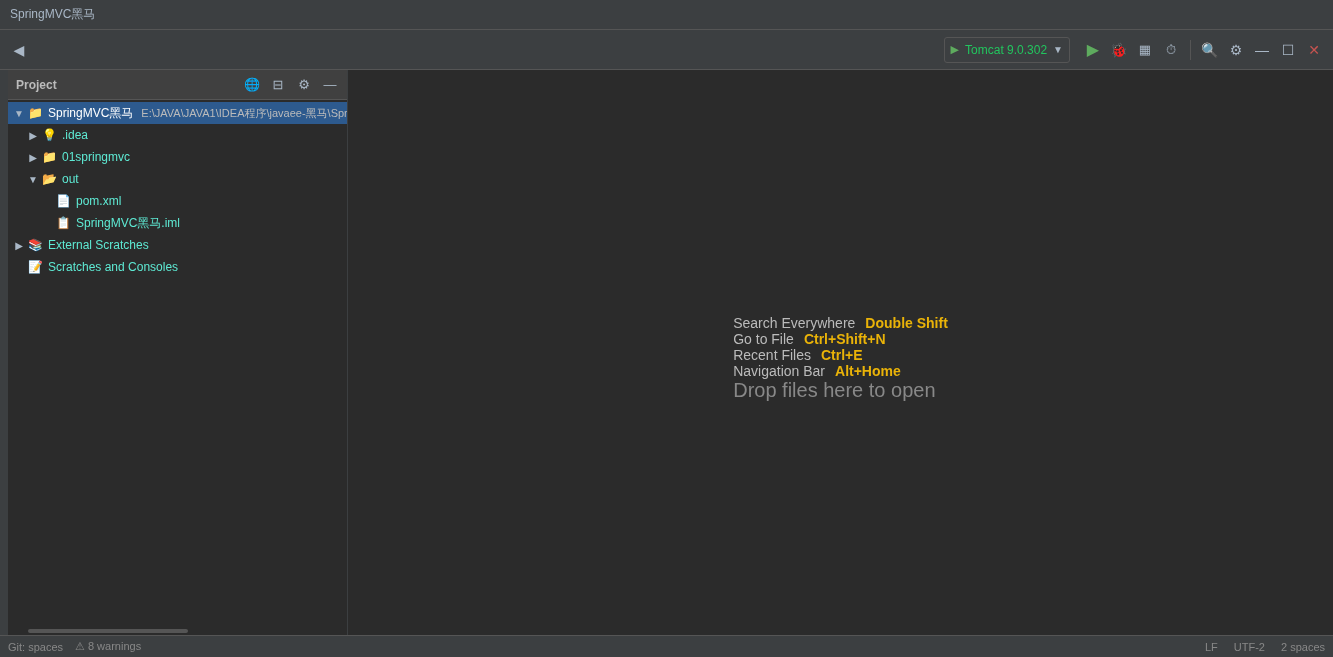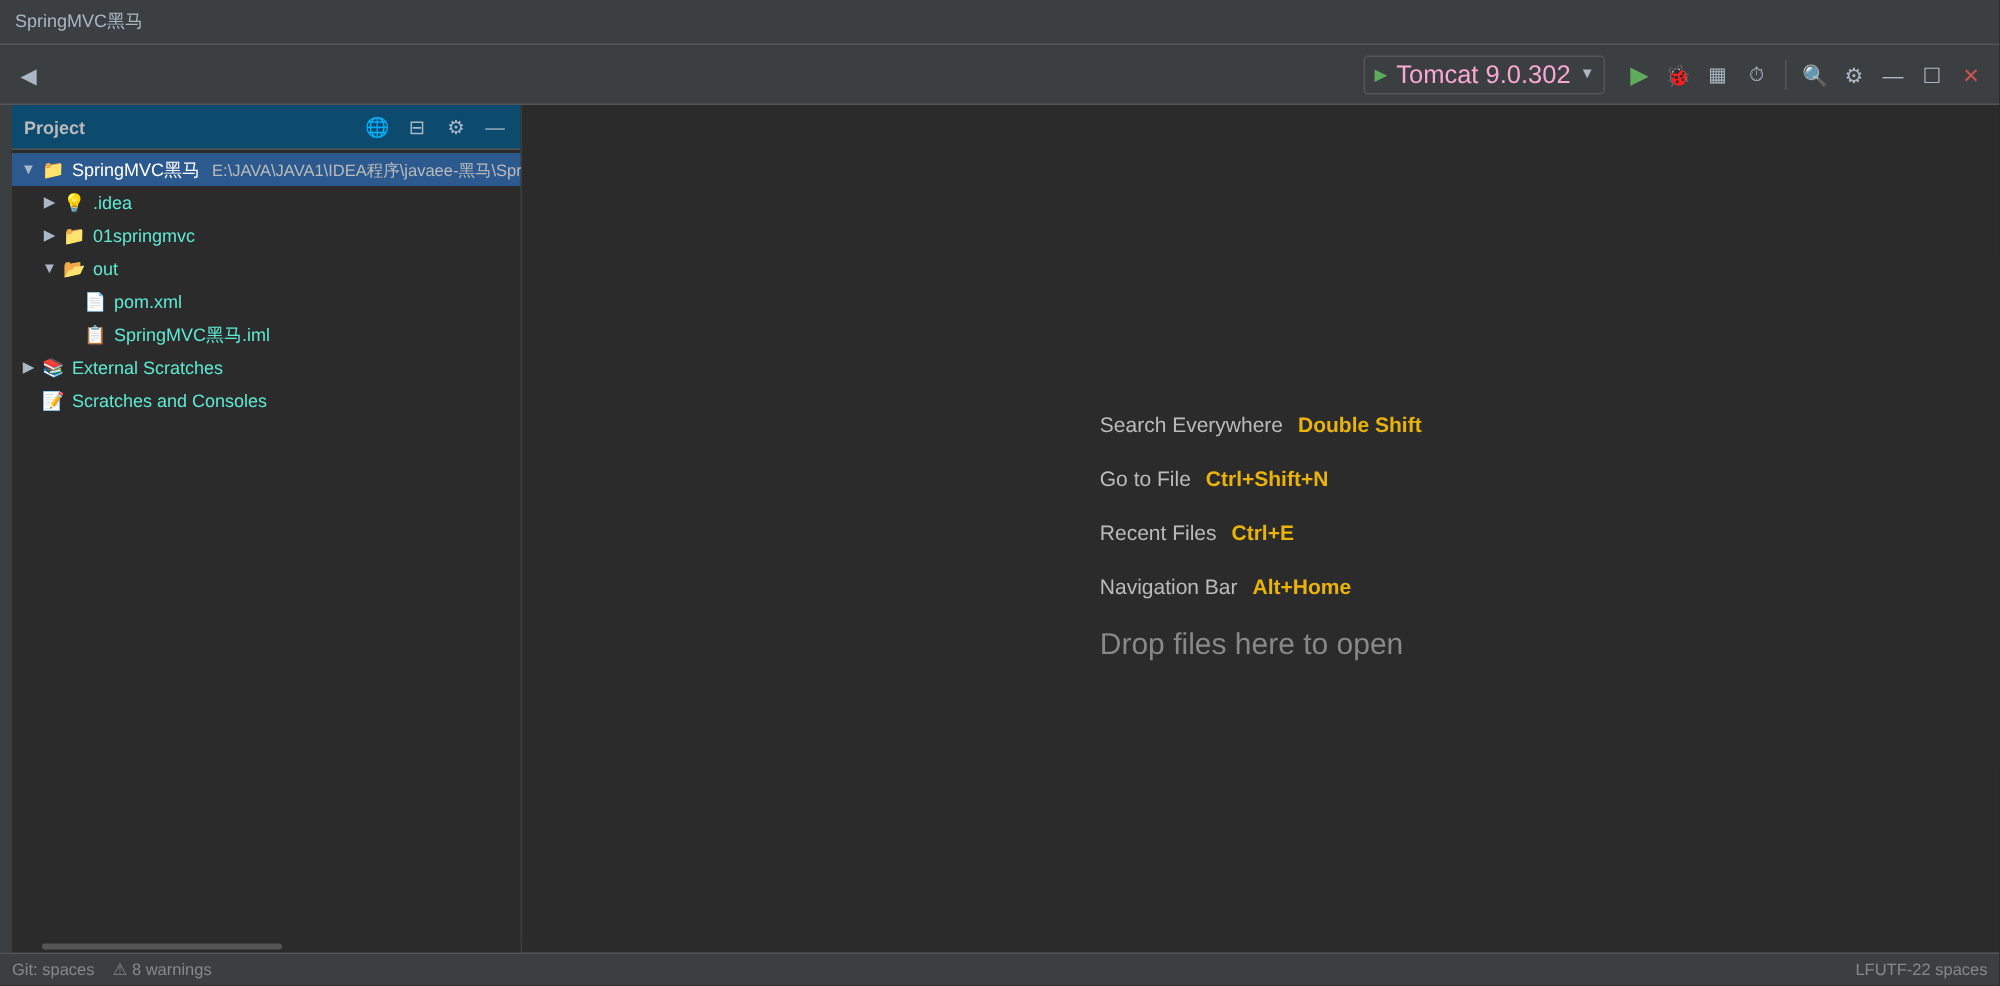--- a/index.html
+++ b/index.html
@@ -55,22 +55,22 @@
       background: #3c3f41;
       border: 1px solid #555;
       border-radius: 3px;
       padding: 2px 6px;
       gap: 6px;
       margin-left: auto;
       cursor: pointer;
       height: 26px;
     }
     #run-config-text {
-      font-size: 17px;
-      color: #f9a8d4;
+      font-size: 12px;
+      color: #22c55e;
       text-align: right;
     }
     .run-config-arrow {
       font-size: 10px;
       color: #a9b7c6;
     }
     .toolbar-run-group {
       display: flex;
       align-items: center;
       gap: 4px;
@@ -121,21 +121,21 @@
       display: flex;
       flex-direction: column;
       flex-shrink: 0;
       border-right: 1px solid #3c3f41;
       overflow: hidden;
     }
 
     
     #sidebar-header {
       height: 30px;
-      background: #0c4a6e;
+      background: #404040;
       display: flex;
       align-items: center;
       padding: 0 8px;
       gap: 8px;
       border-bottom: 1px solid #555;
     }
     #sidebar-header-label {
       font-size: 12px;
       font-weight: bold;
       color: #bbbbbb;
@@ -229,21 +229,20 @@
       background: #2b2b2b;
       display: flex;
       align-items: center;
       justify-content: center;
       flex-direction: column;
     }
 
     #welcome-content {
       display: flex;
       flex-direction: column;
-      gap: 20px;
       align-items: flex-start;
       margin-top: 12px;
     }
 
     .welcome-line {
       display: flex;
       align-items: baseline;
       gap: 10px;
     }
     .welcome-action {
@@ -272,21 +271,21 @@
       gap: 12px;
     }
     .status-item {
       font-size: 11px;
       color: #888;
       cursor: pointer;
     }
     .status-right {
       margin-left: auto;
       display: flex;
-      gap: 0;
+      gap: 16px;
     }
 
     
     #sidebar-scroll {
       height: 8px;
       background: #2b2b2b;
       position: relative;
       flex-shrink: 0;
     }
     #sidebar-scroll-thumb {

